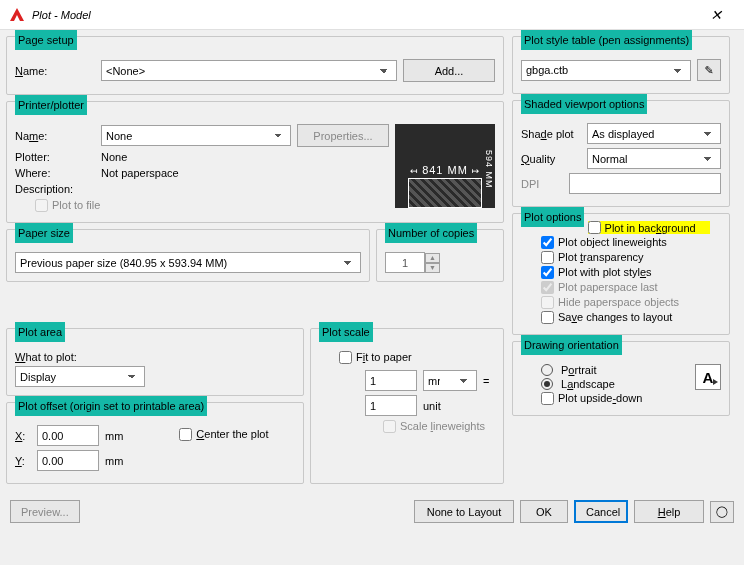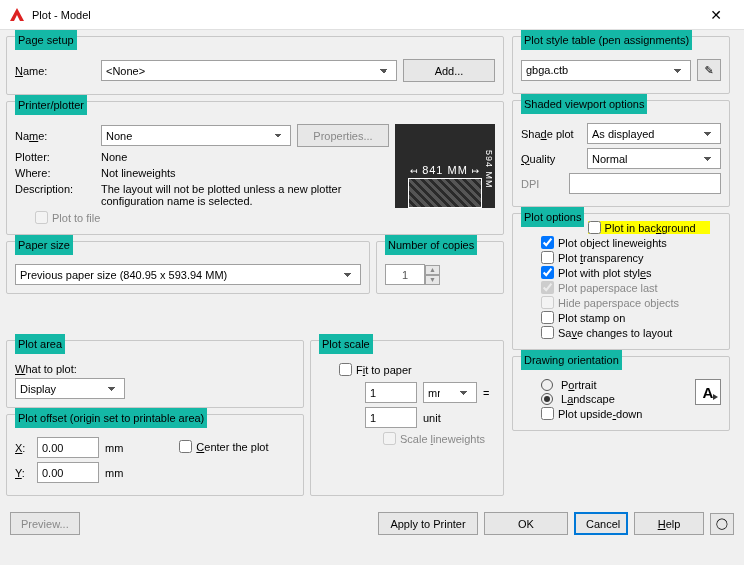--- a/index.html
+++ b/index.html
@@ -1,35 +1,35 @@
 <!DOCTYPE html>
 <html><head>
 <meta charset="utf-8">
 <style>
 * { box-sizing: border-box; font-family: "Segoe UI", Tahoma, sans-serif; font-size: 11px; }
 body { margin: 0; background: #f0f0f0; width: 744px; height: 565px; overflow: hidden; }
-.titlebar { height: 30px; background: #fff; display: flex; align-items: center; padding: 0 8px; border-bottom: 1px solid #e0e0e0; }
+.titlebar { height: 30px; background: #fff; display: flex; align-items: center; padding: 0 8px; border-bottom: 1px solid #e0e0e0; font-style: italic; }
 .titlebar .logo { width: 18px; height: 18px; margin-right: 6px; }
 .titlebar .title { flex: 1; }
 .titlebar .close { width: 40px; text-align: center; font-size: 14px; }
 .body { display: flex; padding: 6px; gap: 8px; }
 .left-col { width: 498px; }
 .right-col { width: 218px; }
 .fieldset { border: 1px solid #c8c8c8; border-radius: 2px; padding: 6px 8px 8px 8px; margin-bottom: 6px; position: relative; }
 .fieldset > .legend { position: relative; top: -13px; background: #14b8a6; display: inline-block; padding: 4px 3px; margin-bottom: -8px; }
 .row { display: flex; align-items: center; gap: 6px; margin-bottom: 4px; }
 .lbl { width: 80px; }
 .lbl.short { width: 60px; }
 .underl { text-decoration: underline; text-decoration-style: solid; }
 select, input[type=text], input.num { border: 1px solid #a0a0a0; background: #fff; height: 21px; padding: 1px 4px; font-size: 11px; }
 select { appearance: none; padding-right: 36px; background-image: linear-gradient(45deg, transparent 50%, #555 50%), linear-gradient(135deg, #555 50%, transparent 50%); background-position: calc(100% - 12px) 8px, calc(100% - 8px) 8px; background-size: 4px 4px, 4px 4px; background-repeat: no-repeat; }
 button { border: 1px solid #a0a0a0; background: #e7e7e7; height: 23px; padding: 0 10px; cursor: default; }
 button.default { border: 2px solid #0078d7; }
 .disabled { color: #888; }
-.chk { display: flex; align-items: center; gap: 4px; margin-bottom: 2px; padding-left: 20px; }
+.chk { display: flex; gap: 4px; margin-bottom: 2px; padding-left: 20px; }
 .chk input { width: 13px; height: 13px; margin: 0; }
 .highlight { background: #ffff00; display: inline-flex; align-items: center; padding: 0 14px 0 0; }
 .preview-box { width: 100px; height: 84px; background: #2a2a2a; color: #fff; display: flex; flex-direction: column; align-items: center; justify-content: center; position: relative; }
 .preview-box .top { font-size: 9px; letter-spacing: 1px; margin-bottom: 2px; margin-top: 40px; }
 .preview-box .rect { width: 74px; height: 52px; border: 1px solid #fff; background: repeating-linear-gradient(45deg, #555 0 3px, #2a2a2a 3px 6px); }
 .preview-box .side { position: absolute; right: 1px; top: 26px; font-size: 9px; writing-mode: vertical-rl; letter-spacing: 1px; }
 .spinner { display: flex; align-items: center; }
 .spinner input { width: 40px; text-align: center; }
 .spinbtns { display: flex; flex-direction: column; }
 .spinbtns div { width: 15px; height: 10px; border: 1px solid #a0a0a0; background: #e7e7e7; font-size: 7px; line-height: 7px; text-align: center; }
@@ -77,25 +77,24 @@
             <span class="lbl">Na<span class="underl">m</span>e:</span>
             <select style="flex:1"><option><span class="printer-icon"></span><span>None</span></option></select>
             <button class="disabled" style="width:92px">Properties...</button>
           </div>
           <div class="row">
             <span class="lbl">Plotter:</span>
             <span>None</span>
           </div>
           <div class="row">
             <span class="lbl">Where:</span>
-            <span>Not lineweights</span>
+            <span>Not paperspace</span>
           </div>
           <div class="row" style="align-items:flex-start">
             <span class="lbl">Description:</span>
-            <span style="flex:1">The layout will not be plotted unless a new plotter configuration name is selected.</span>
           </div>
           <div class="chk disabled">
             <input type="checkbox" disabled="" style="">
               <span>Plot to file</span>
           </div>
         </div>
         <div class="preview-box">
           <div class="top">↤ <span>841 MM</span> ↦</div>
           <div class="rect"></div>
           <div class="side">594 MM</div>
@@ -118,21 +117,21 @@
             </div>
         </div>
       </div>
     </div>
 
     <div style="display:flex; gap:6px;margin-top:40px;">
       <div style="width:298px">
         <div class="fieldset">
           <span class="legend">Plot area</span>
           <div><span class="underl">W</span>hat to plot:</div>
-          <select style="width:110px; margin-top:3px"><option>Display</option></select>
+          <select style="width:130px; margin-top:3px"><option>Display</option></select>
         </div>
         <div class="fieldset">
           <span class="legend">Plot offset (origin set to printable area)</span>
           <div class="row">
             <span style="width:16px"><span class="underl">X</span>:</span>
             <input type="text" style="width: 62px;" value="0.00">
             <span>mm</span>
             <span style="width:24px"></span>
             <div class="chk">
                 <input type="checkbox" style="">
@@ -218,24 +217,20 @@
           <input type="checkbox" checked="" style="">
           <span>Plot with plot styl<span class="underl">e</span>s</span>
         </div>
       <div class="chk disabled">
           <input type="checkbox" checked="" disabled="" style="">
           <span>Plot paperspace last</span>
         </div>
       <div class="chk disabled">
           <input type="checkbox" disabled="" style="">
           <span>Hide paperspace objects</span>
-        </div>
-      <div class="chk">
-          <input type="checkbox" style="">
-          <span>Plot stamp on</span>
         </div>
       <div class="chk">
           <input type="checkbox" style="">
           <span>Sa<span class="underl">v</span>e changes to layout</span>
         </div>
     </div>
 
     <div class="fieldset">
       <span class="legend">Drawing orientation</span>
       <div style="display:flex">
@@ -255,20 +250,20 @@
           <input type="checkbox" style="">
           <span>Plot upside<span class="underl">-</span>down</span>
         </div>
     </div>
   </div>
 </div>
 
 <div class="footer">
   <button class="disabled"><span>Preview...</span></button>
   <span class="spacer"></span>
-  <button style="width:100px">Apply to Printer</button>
-  <button style="width:84px">OK</button>
+  <button style="width:100px">None to Layout</button>
+  <button style="width:48px">OK</button>
   <button class="default" style="width:54px">Cancel</button>
   <button style="width:70px"><span class="underl">H</span>elp</button>
   <span class="iconbtn">
       <span>◯</span>
     </span>
 </div>
 
 </body></html>

